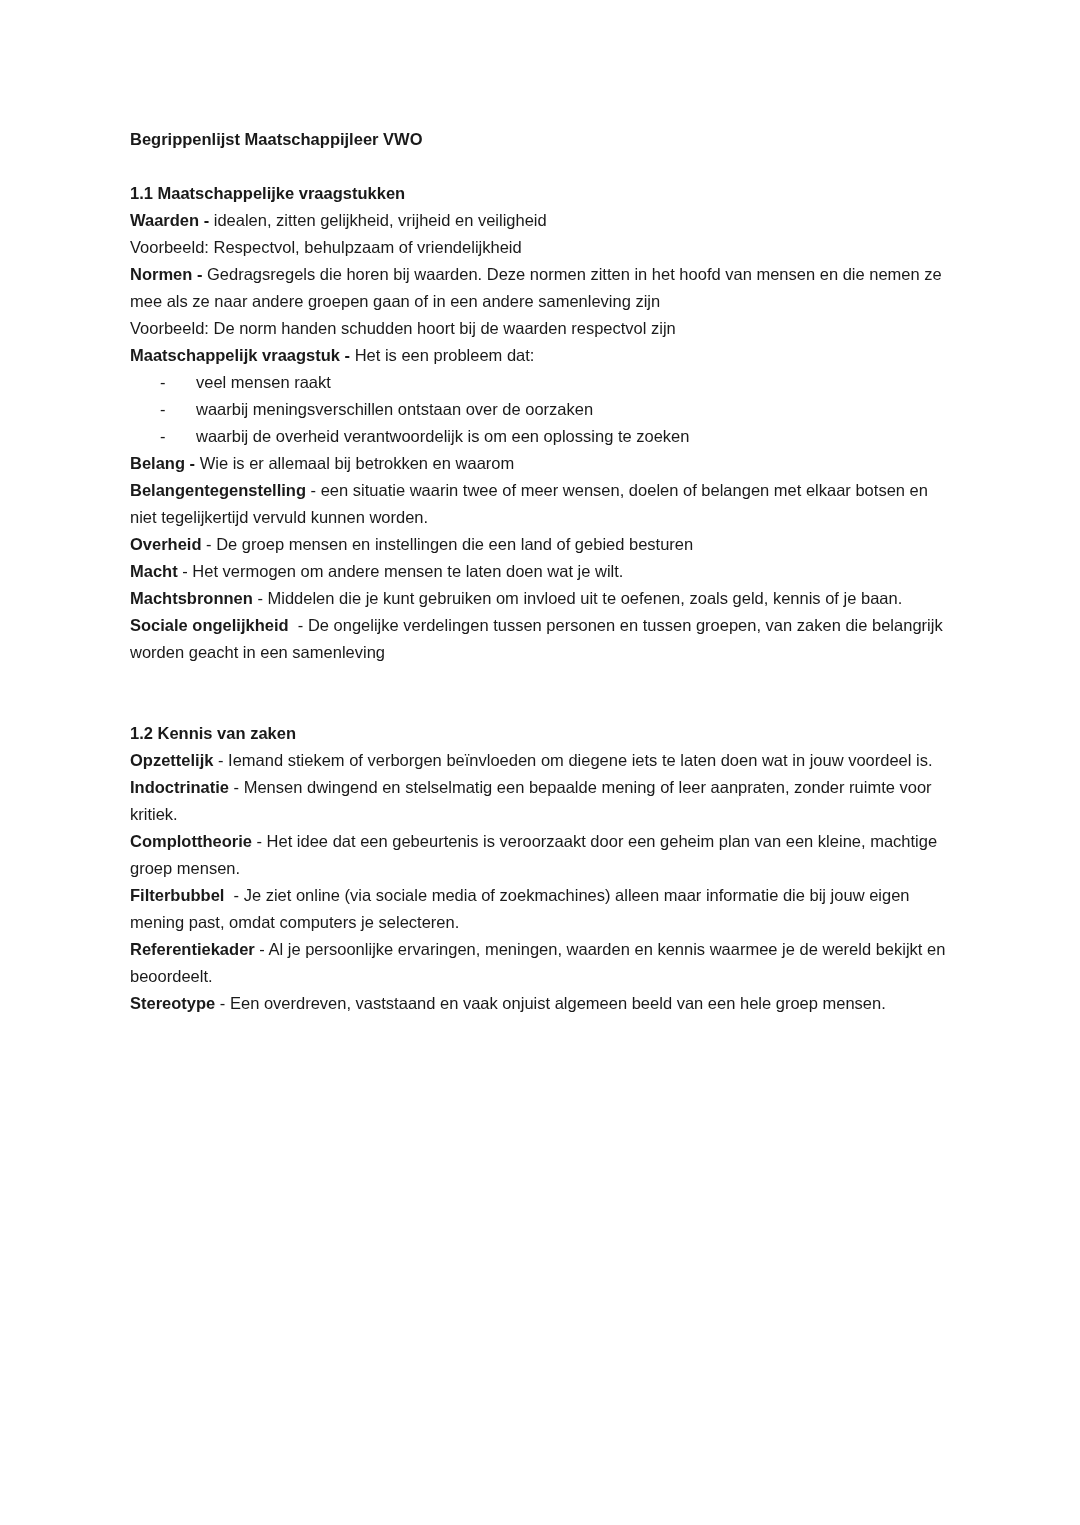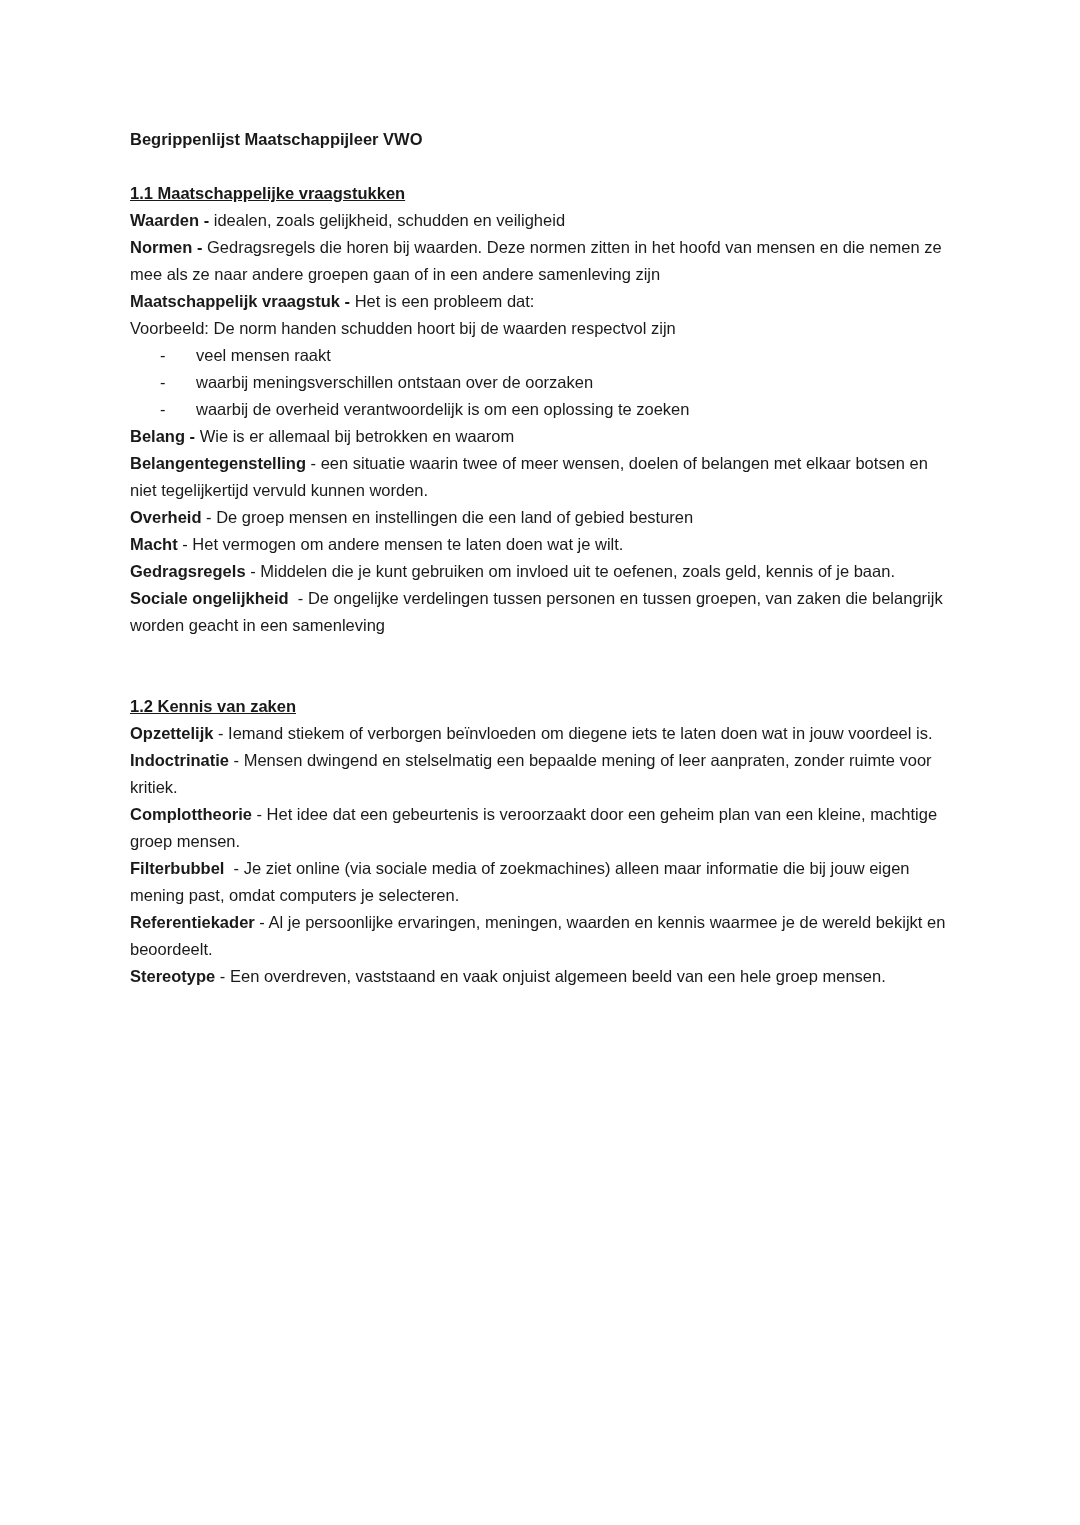--- a/index.html
+++ b/index.html
@@ -19,61 +19,62 @@
   }
   .doc-body {
     width: 818px;
     font-size: 16.5px;
     line-height: 27px;
     color: #1a1a1a;
   }
   .line { min-height: 27px; }
   .paragraph { white-space: pre-wrap; }
   .run.bold { font-weight: bold; }
-  .run.underline { text-decoration: underline; }
+  .run.underline { }
   .list-item {
     display: flex;
     padding-left: 30px;
   }
   .li-marker {
     width: 36px;
     flex: none;
   }
   .li-body { flex: 1; }
   .spacer { width: 100%; }
 </style>
 </head>
 <body>
 
 <div class="page">
   <div class="doc-body">
       <div class="line paragraph"><span class="run bold">Begrippenlijst Maatschappijleer VWO</span></div>
       <div class="spacer" style="height: 27px;"></div>
       <div class="line paragraph"><span class="run bold underline">1.1 Maatschappelijke vraagstukken</span></div>
-      <div class="line paragraph"><span class="run bold">Waarden - </span><span class="run">idealen, zoals gelijkheid, schudden en veiligheid</span></div>
+      <div class="line paragraph"><span class="run bold">Waarden - </span><span class="run">idealen, zitten gelijkheid, vrijheid en veiligheid</span></div>
+      <div class="line paragraph"><span class="run">Voorbeeld: Respectvol, behulpzaam of vriendelijkheid</span></div>
       <div class="line paragraph"><span class="run bold">Normen - </span><span class="run">Gedragsregels die horen bij waarden. Deze normen zitten in het hoofd van mensen en die nemen ze mee als ze naar andere groepen gaan of in een andere samenleving zijn</span></div>
+      <div class="line paragraph"><span class="run">Voorbeeld: De norm handen schudden hoort bij de waarden respectvol zijn</span></div>
       <div class="line paragraph"><span class="run bold">Maatschappelijk vraagstuk - </span><span class="run">Het is een probleem dat:</span></div>
-      <div class="line paragraph"><span class="run">Voorbeeld: De norm handen schudden hoort bij de waarden respectvol zijn</span></div>
       <div class="line list-item">
         <span class="li-marker">-</span>
         <span class="li-body"><span class="run">veel mensen raakt</span></span>
       </div>
       <div class="line list-item">
         <span class="li-marker">-</span>
         <span class="li-body"><span class="run">waarbij meningsverschillen ontstaan over de oorzaken</span></span>
       </div>
       <div class="line list-item">
         <span class="li-marker">-</span>
         <span class="li-body"><span class="run">waarbij de overheid verantwoordelijk is om een oplossing te zoeken</span></span>
       </div>
       <div class="line paragraph"><span class="run bold">Belang - </span><span class="run">Wie is er allemaal bij betrokken en waarom</span></div>
       <div class="line paragraph"><span class="run bold">Belangentegenstelling</span><span class="run"> - een situatie waarin twee of meer wensen, doelen of belangen met elkaar botsen en niet tegelijkertijd vervuld kunnen worden.</span></div>
       <div class="line paragraph"><span class="run bold">Overheid</span><span class="run"> - De groep mensen en instellingen die een land of gebied besturen</span></div>
       <div class="line paragraph"><span class="run bold">Macht</span><span class="run"> - Het vermogen om andere mensen te laten doen wat je wilt.</span></div>
-      <div class="line paragraph"><span class="run bold">Gedragsregels</span><span class="run"> - Middelen die je kunt gebruiken om invloed uit te oefenen, zoals geld, kennis of je baan.</span></div>
+      <div class="line paragraph"><span class="run bold">Machtsbronnen</span><span class="run"> - Middelen die je kunt gebruiken om invloed uit te oefenen, zoals geld, kennis of je baan.</span></div>
       <div class="line paragraph"><span class="run bold">Sociale ongelijkheid </span><span class="run"> - De ongelijke verdelingen tussen personen en tussen groepen, van zaken die belangrijk worden geacht in een samenleving</span></div>
       <div class="spacer" style="height: 54px;"></div>
       <div class="line paragraph"><span class="run bold underline">1.2 Kennis van zaken</span></div>
       <div class="line paragraph"><span class="run bold">Opzettelijk</span><span class="run"> - Iemand stiekem of verborgen beïnvloeden om diegene iets te laten doen wat in jouw voordeel is.</span></div>
       <div class="line paragraph"><span class="run bold">Indoctrinatie</span><span class="run"> - Mensen dwingend en stelselmatig een bepaalde mening of leer aanpraten, zonder ruimte voor kritiek.</span></div>
       <div class="line paragraph"><span class="run bold">Complottheorie</span><span class="run"> - Het idee dat een gebeurtenis is veroorzaakt door een geheim plan van een kleine, machtige groep mensen.</span></div>
       <div class="line paragraph"><span class="run bold">Filterbubbel </span><span class="run"> - Je ziet online (via sociale media of zoekmachines) alleen maar informatie die bij jouw eigen mening past, omdat computers je selecteren.</span></div>
       <div class="line paragraph"><span class="run bold">Referentiekader</span><span class="run"> - Al je persoonlijke ervaringen, meningen, waarden en kennis waarmee je de wereld bekijkt en beoordeelt.</span></div>
       <div class="line paragraph"><span class="run bold">Stereotype</span><span class="run"> - Een overdreven, vaststaand en vaak onjuist algemeen beeld van een hele groep mensen.</span></div>
     </div>

